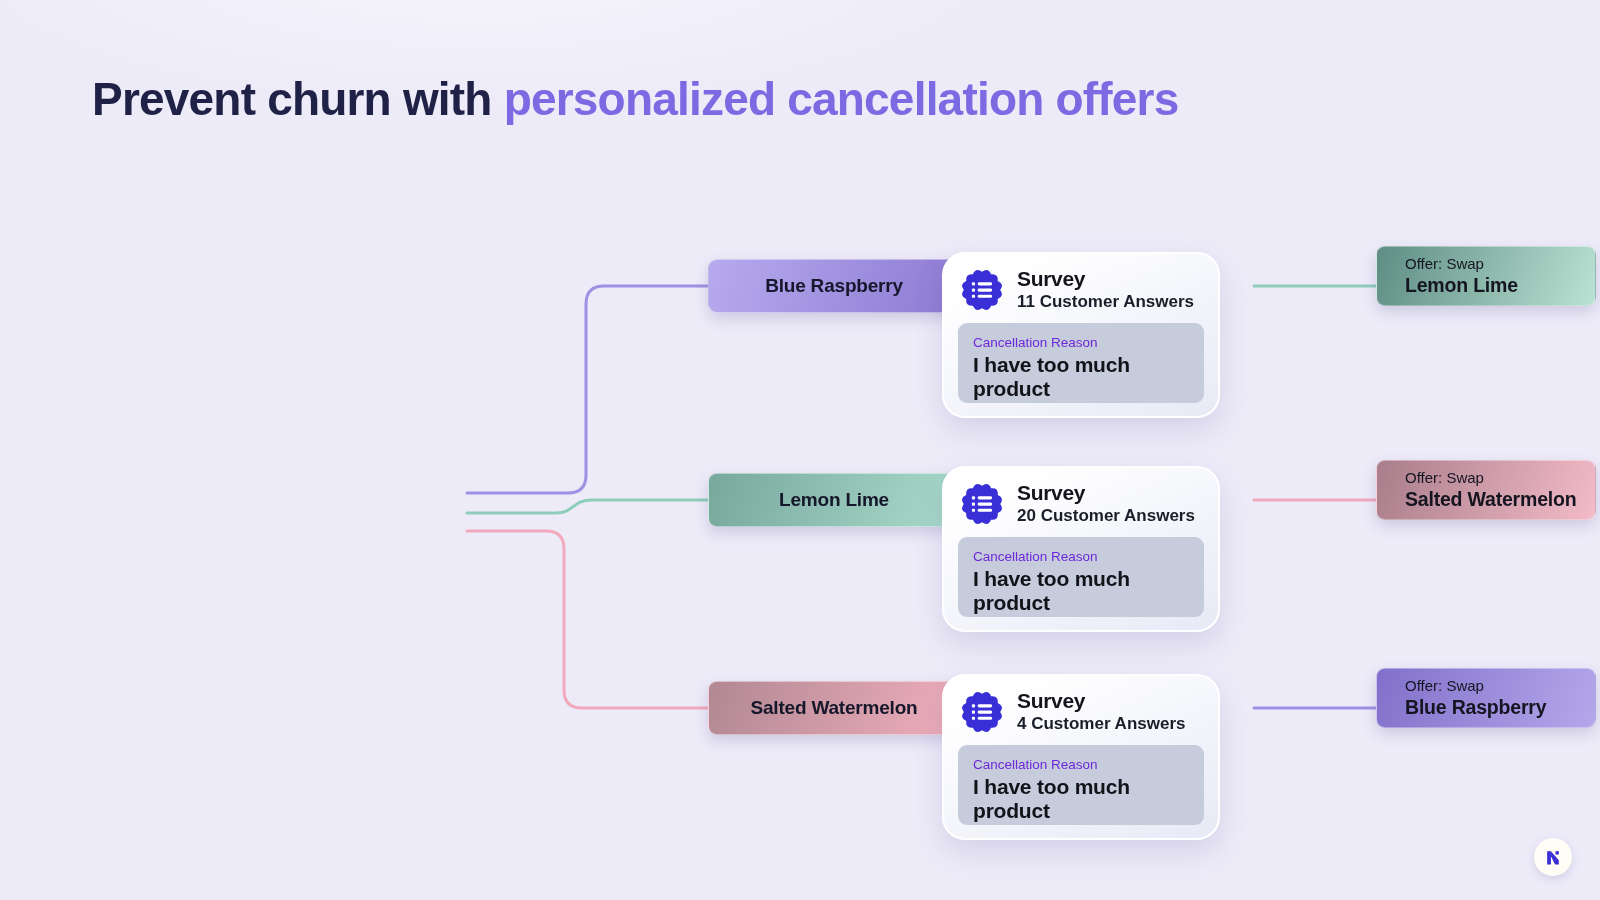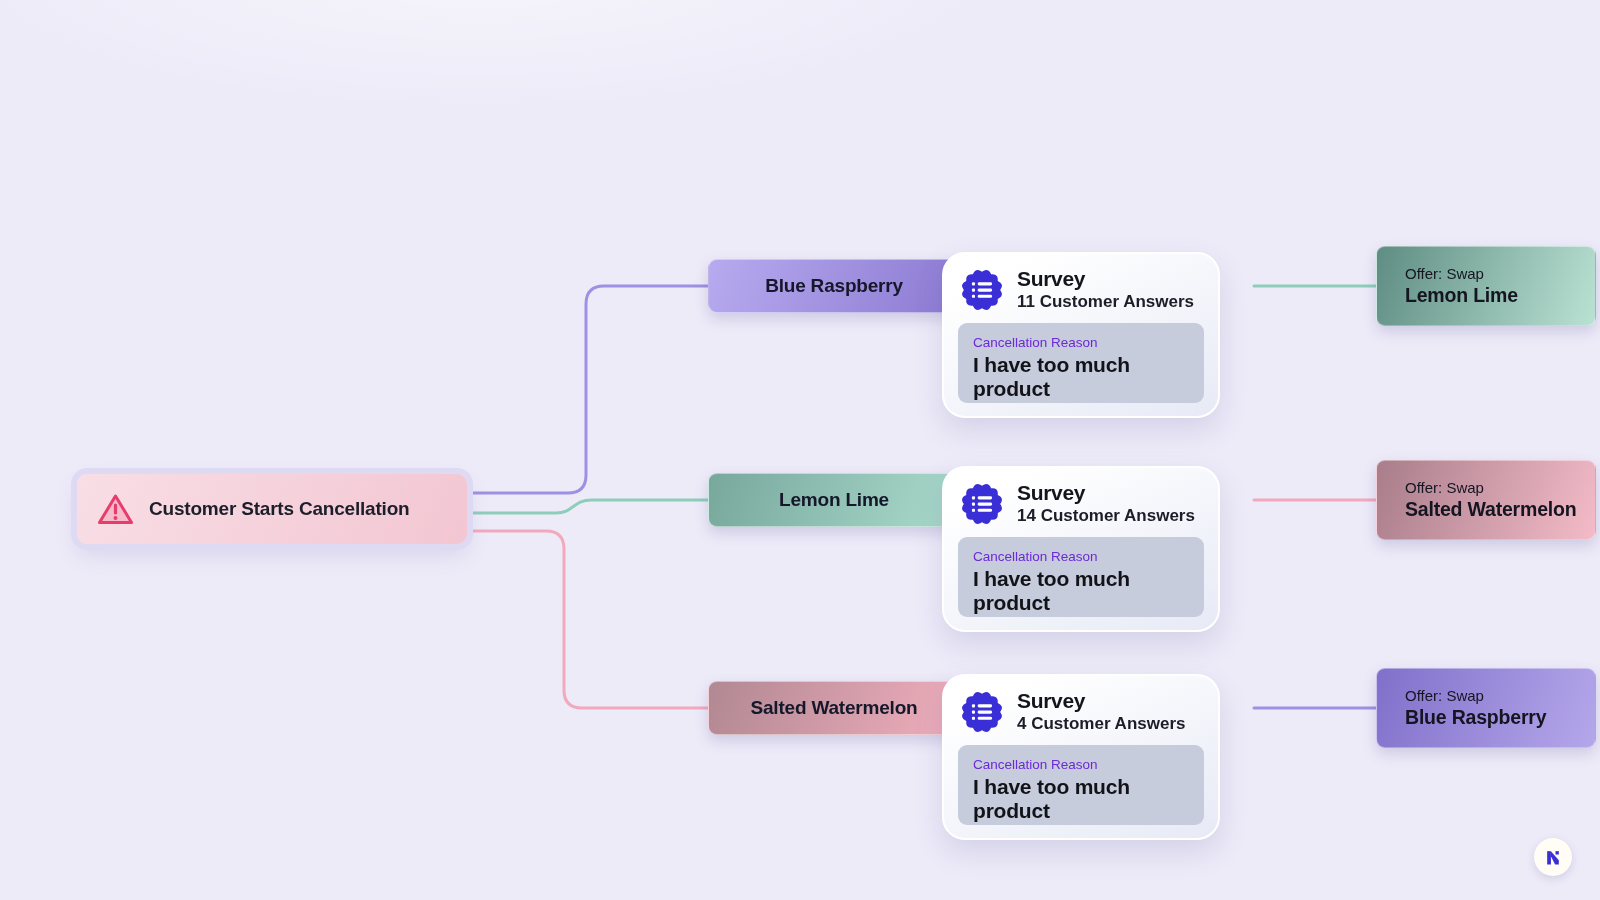--- a/index.html
+++ b/index.html
@@ -58,21 +58,21 @@
   .survey-sub   { font-size:17px; font-weight:700; color:#1b1d28; margin-top:2px; }
   .reason-panel {
     margin:1px 14px 0 14px; background:#c6ccdc; border-radius:9px;
     padding:12px 15px; height:80px;
   }
   .reason-label { font-size:13.5px; color:#6d28d9; font-weight:400; }
   .reason-value { font-size:21px; font-weight:700; color:#121318; margin-top:3px; letter-spacing:-0.2px; }
 
   
   .offer-node {
-    position:absolute; left:1376px; width:220px; height:80px;
+    position:absolute; left:1376px; width:220px; height:60px;
     border-radius:9px; display:flex; flex-direction:column; justify-content:center;
     padding-left:28px; border:1.5px solid rgba(255,255,255,0.35);
     box-shadow:0 6px 14px rgba(95,85,155,0.22); color:#141520;
   }
   .offer-kicker { font-size:15px; font-weight:400; }
   .offer-flavor { font-size:19.5px; font-weight:700; margin-top:2px; letter-spacing:-0.2px; }
   .grad-offer-teal   { background:linear-gradient(110deg,#5f8d83 0%,#bae2d4 100%); }
   .grad-offer-melon  { background:linear-gradient(110deg,#a97d8b 0%,#f4bbc8 100%); }
   .grad-offer-purple { background:linear-gradient(110deg,#8170ca 0%,#b5a7eb 100%); }
 
@@ -96,31 +96,22 @@
 
   <svg class="wires" viewBox="0 0 1600 900">
     <path d="M467 493 H568 Q586 493 586 475 V304 Q586 286 604 286 H708" stroke="#9e90e2"></path>
     <path d="M467 513 H556 C574 513 572 500 592 500 H708" stroke="#8fcdbb"></path>
     <path d="M467 531 H546 Q564 531 564 549 V690 Q564 708 582 708 H708" stroke="#f2a9bc"></path>
     <path d="M1254 286 H1376" stroke="#8fcdbb"></path>
     <path d="M1254 500 H1376" stroke="#f2a9bc"></path>
     <path d="M1254 708 H1376" stroke="#9e90e2"></path>
   </svg>
 
-
-  <div class="start-node">
-    <span style="display:flex;">
-      <svg width="37" height="33" viewBox="0 0 37 33">
-        <path d="M18.5 3 L34.5 29.5 H2.5 Z" fill="#f6bccb" stroke-width="3" stroke-linejoin="round" stroke="#e63d6d"></path>
-        <line x1="18.5" y1="12" x2="18.5" y2="20" stroke-width="3.2" stroke-linecap="round" stroke="#e63d6d"></line>
-        <circle cx="18.5" cy="25" r="2" fill="#e63d6d"></circle>
-      </svg>
-    </span>
-    <span class="label">Customer Starts Cancellation</span>
-  </div>
+  <h1 class="title"><span>Prevent churn with </span><span class="accent">personalized cancellation offers</span></h1>
+
 
   <div class="row1">
     <div class="flavor-node grad-node-purple">
       <span>Blue Raspberry</span>
     </div>
 
     <div class="survey-card">
       <div class="survey-header">
         <span class="survey-badge">
           <svg width="46" height="46" viewBox="0 0 48 48">
@@ -163,21 +154,21 @@
             <rect x="13.5" y="16" width="3.2" height="3.2" rx="1" fill="#fff"></rect>
             <rect x="13.5" y="22.5" width="3.2" height="3.2" rx="1" fill="#fff"></rect>
             <rect x="13.5" y="29" width="3.2" height="3.2" rx="1" fill="#fff"></rect>
             <rect x="19.5" y="16" width="15" height="3.2" rx="1.5" fill="#fff"></rect>
             <rect x="19.5" y="22.5" width="15" height="3.2" rx="1.5" fill="#fff"></rect>
             <rect x="19.5" y="29" width="15" height="3.2" rx="1.5" fill="#fff"></rect>
           </svg>
         </span>
         <div>
           <div class="survey-title">Survey</div>
-          <div class="survey-sub">14 Customer Answers</div>
+          <div class="survey-sub">20 Customer Answers</div>
         </div>
       </div>
       <div class="reason-panel">
         <div class="reason-label">Cancellation Reason</div>
         <div class="reason-value">I have too much product</div>
       </div>
     </div>
 
     <div class="offer-node grad-offer-melon">
       <div class="offer-kicker">Offer: Swap</div>

